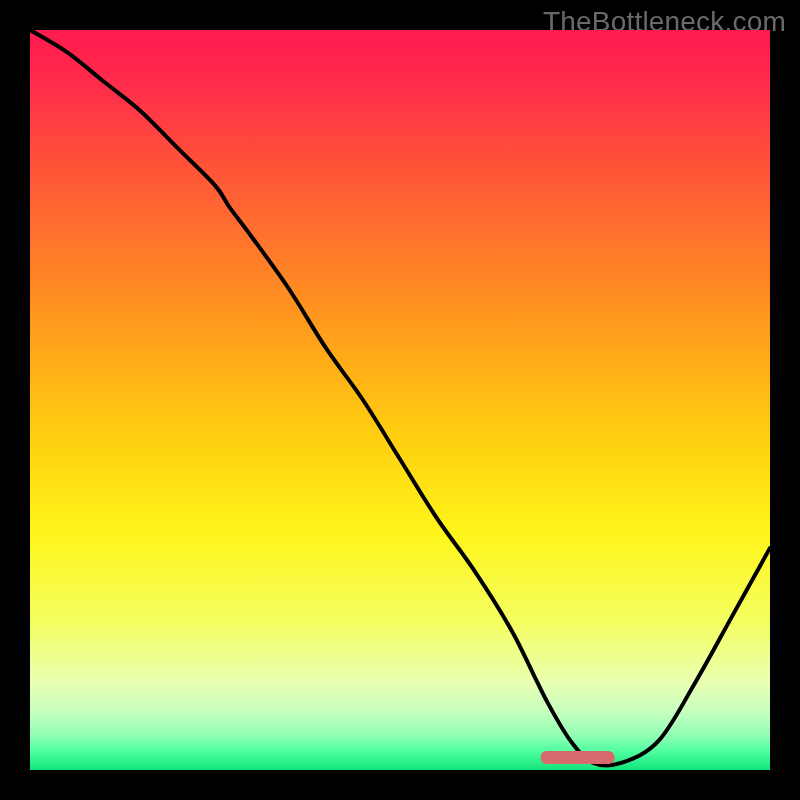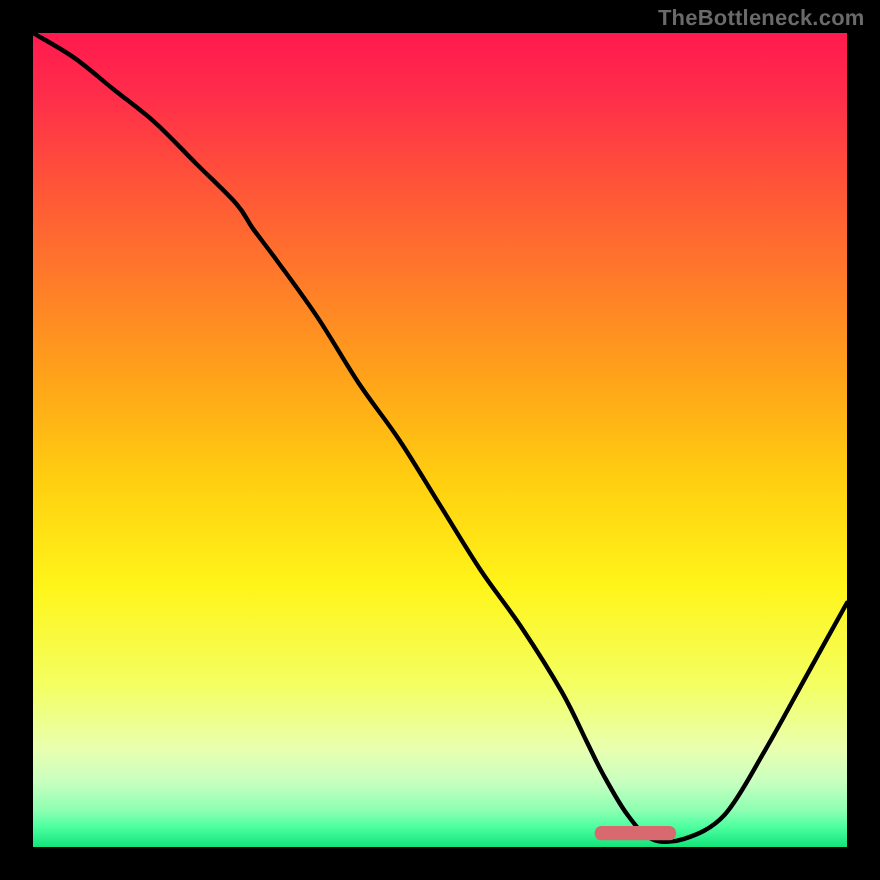--- a/index.html
+++ b/index.html
@@ -25,22 +25,22 @@
     top: 30px;
     width: 740px;
     height: 740px;
     overflow: hidden;
   }
   .watermark {
     position: absolute;
     top: 6px;
     right: 14px;
     color: #6a6a6a;
-    font-size: 20px;
-    font-weight: 700;
+    font-size: 28px;
+    font-weight: 400;
     letter-spacing: 0.2px;
     user-select: none;
   }
   svg {
     display: block;
   }
 </style>
 </head>
 <body>
 

